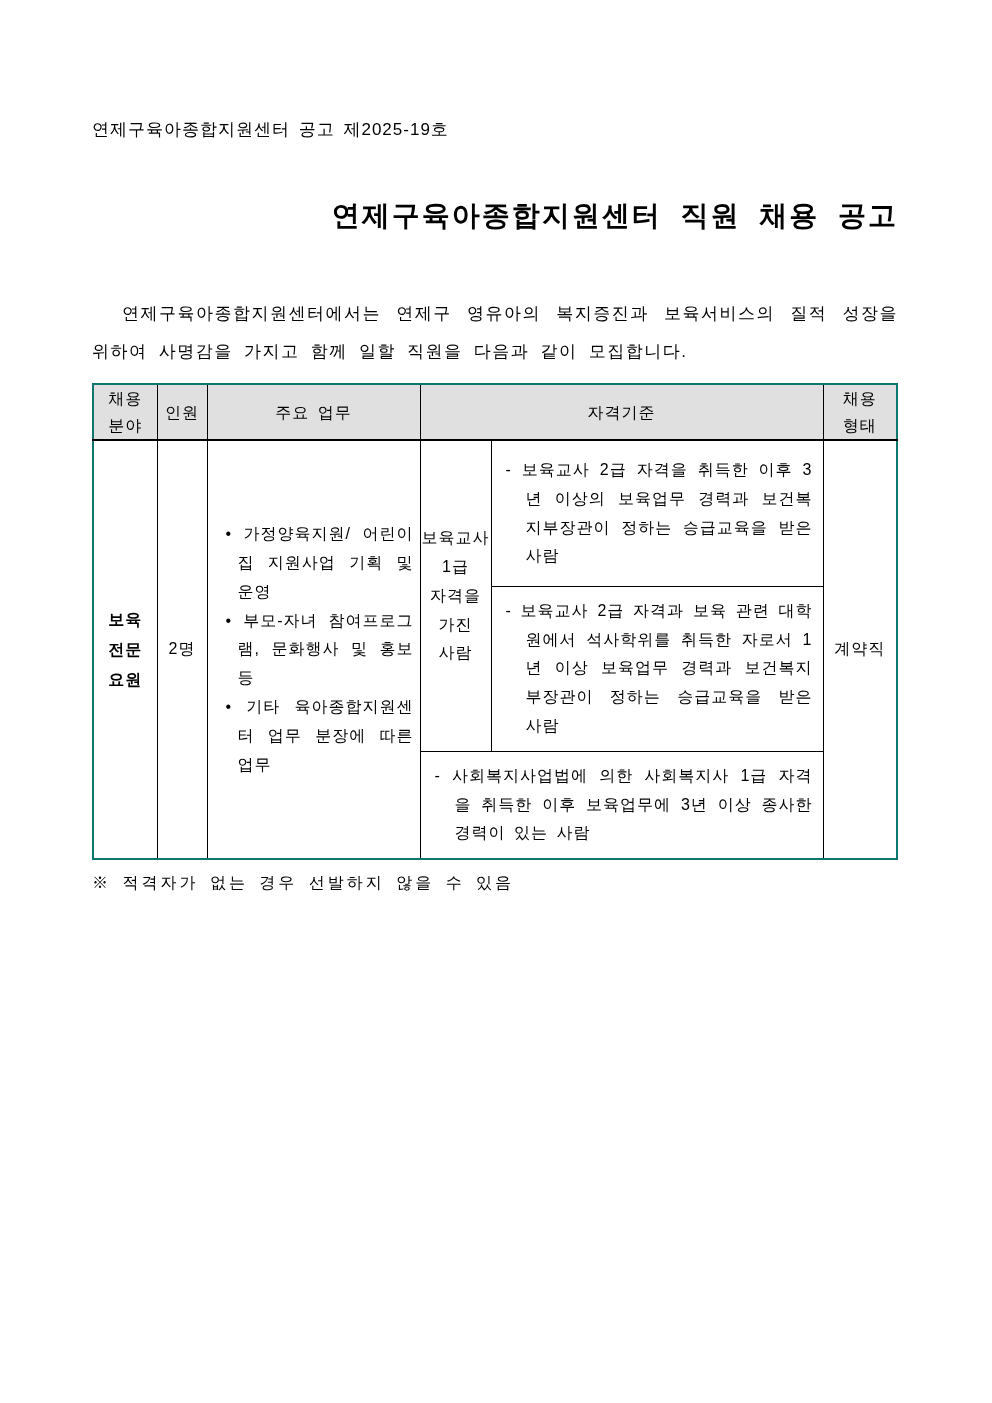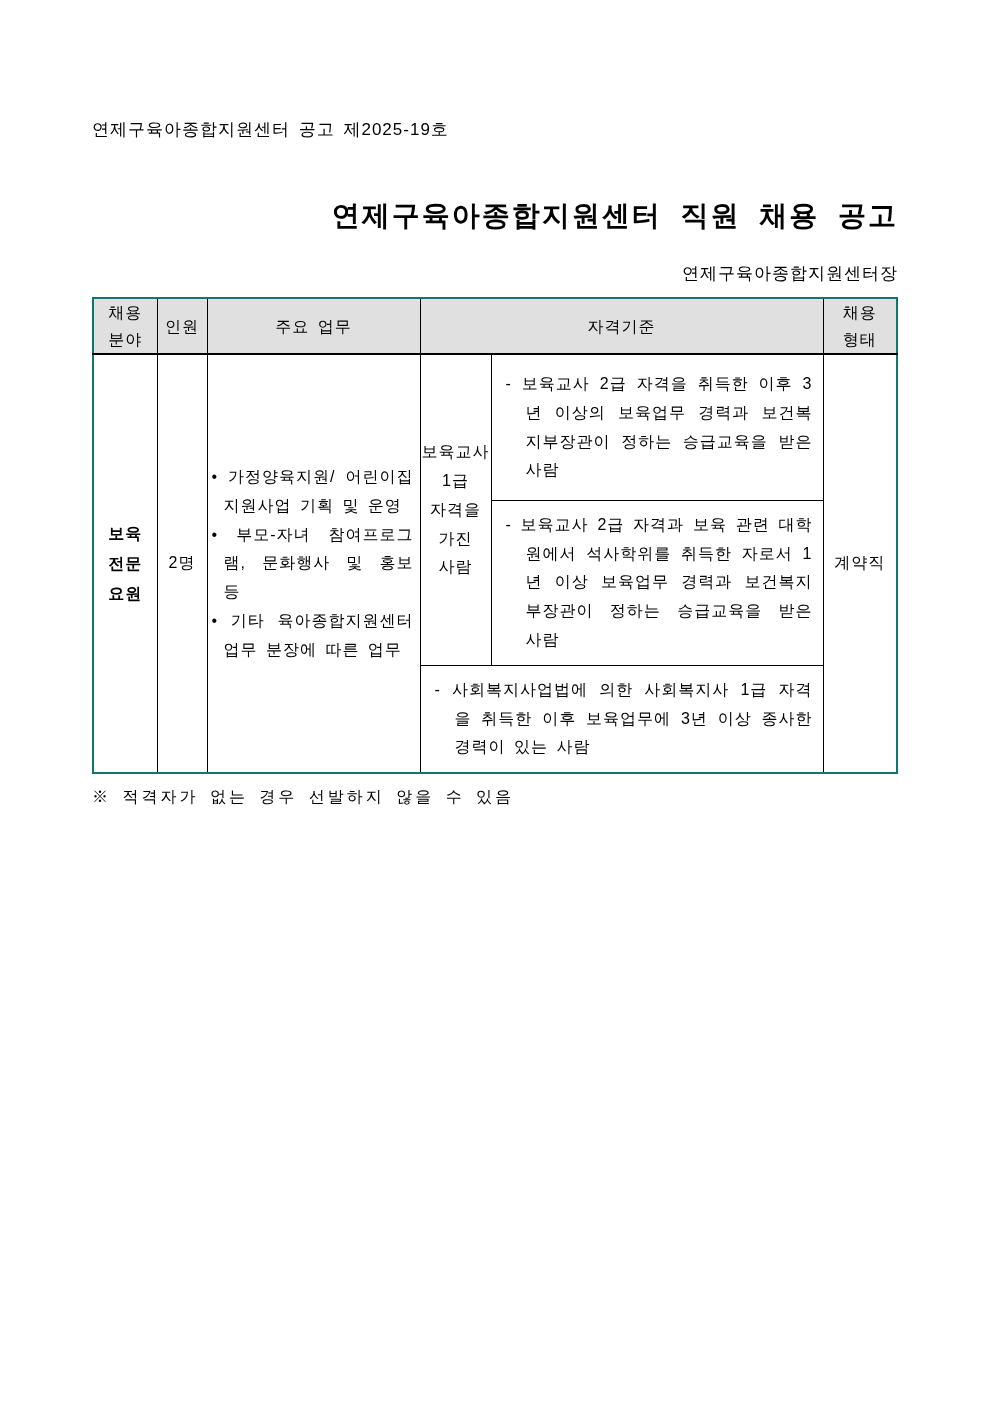--- a/index.html
+++ b/index.html
@@ -86,21 +86,21 @@
   tr.row-q2 { height: 135px; }
   tr.row-q3 { height: 94px; }
   td.cell-field {
     text-align: center;
     font-weight: bold;
     white-space: pre-line;
     line-height: 1.85;
   }
   td.cell-count { text-align: center; }
   td.cell-duties {
-    padding: 10px 6px 10px 4px;
+    padding: 10px 6px 10px 18px;
     line-height: 1.8;
   }
   .bullet-item {
     padding-left: 12px;
     text-indent: -12px;
     text-align: justify;
     word-break: break-all;
   }
   td.cell-qualgroup {
     text-align: center;
@@ -124,23 +124,23 @@
 </style>
 </head>
 <body>
 
 <div class="page">
 
   <div class="notice-number">연제구육아종합지원센터 공고 제2025-19호</div>
 
   <h1 class="doc-title">연제구육아종합지원센터 직원 채용 공고</h1>
 
+  <p class="intro">연제구육아종합지원센터에서는 연제구 영유아의 복지증진과 보육서비스의 질적 성장을 위하여 사명감을 가지고 함께 일할 직원을 다음과 같이 모집합니다.</p>
 
 
-  <div class="signer-line">연제구육아종합지원센터장</div>
 
 
   <table class="recruit-table">
     <colgroup>
       <col style="width:64px">
       <col style="width:50px">
       <col style="width:213px">
       <col style="width:71px">
       <col style="width:332px">
       <col style="width:74px">

